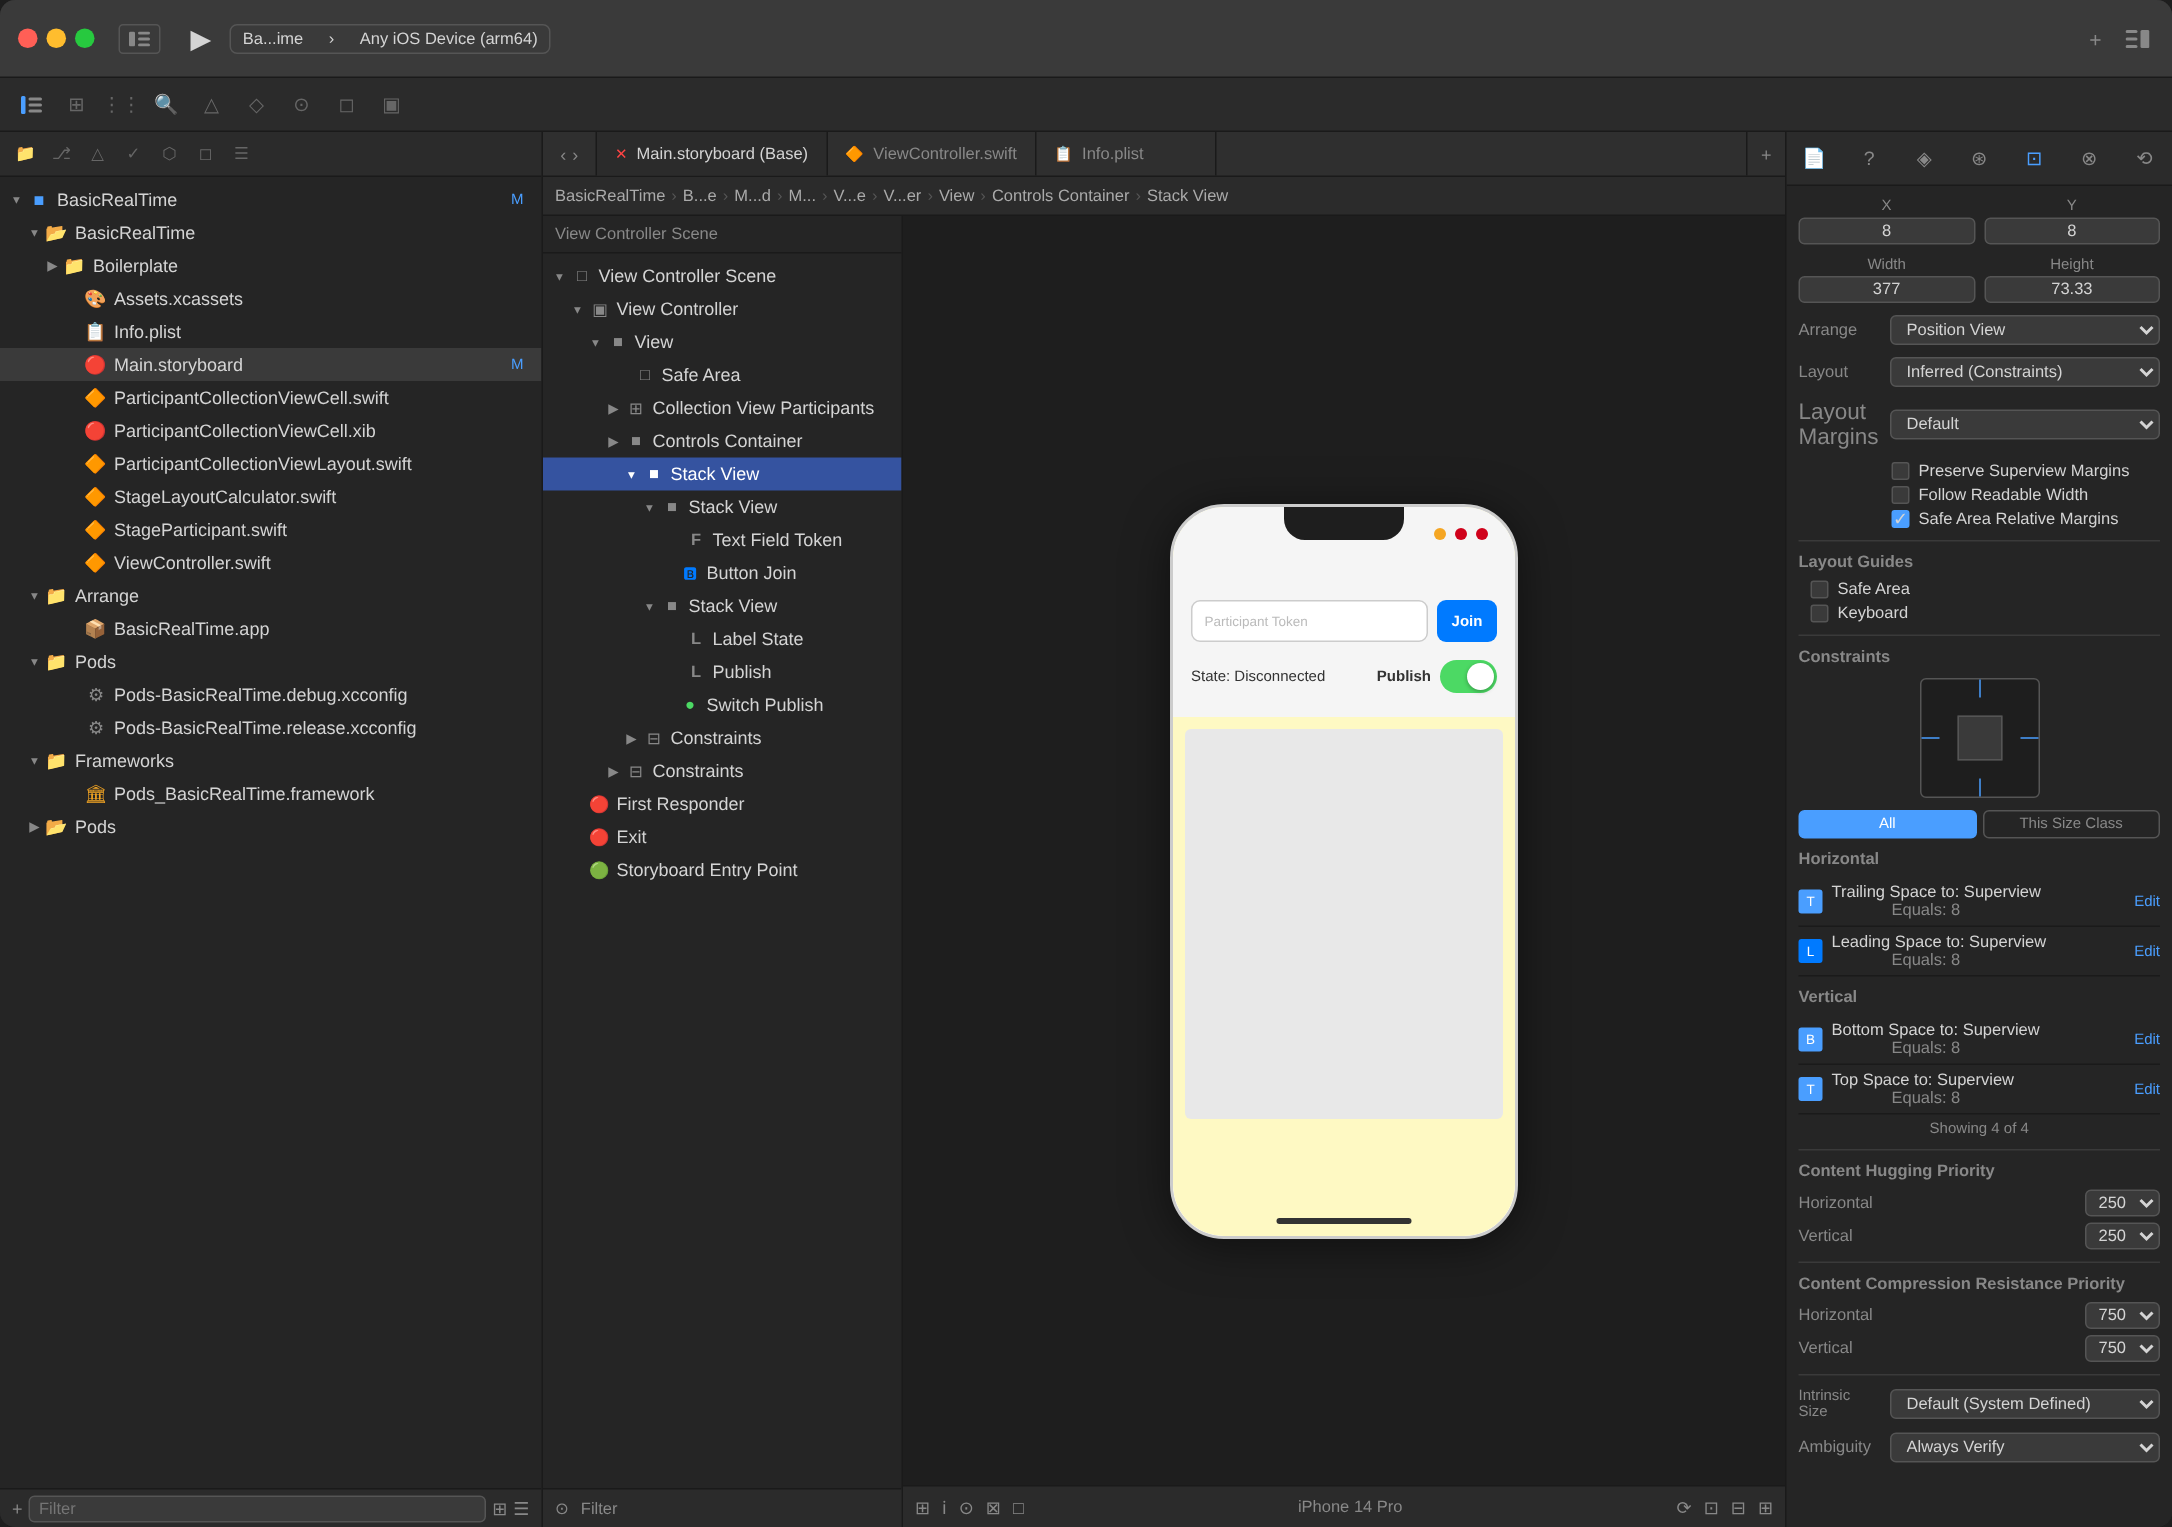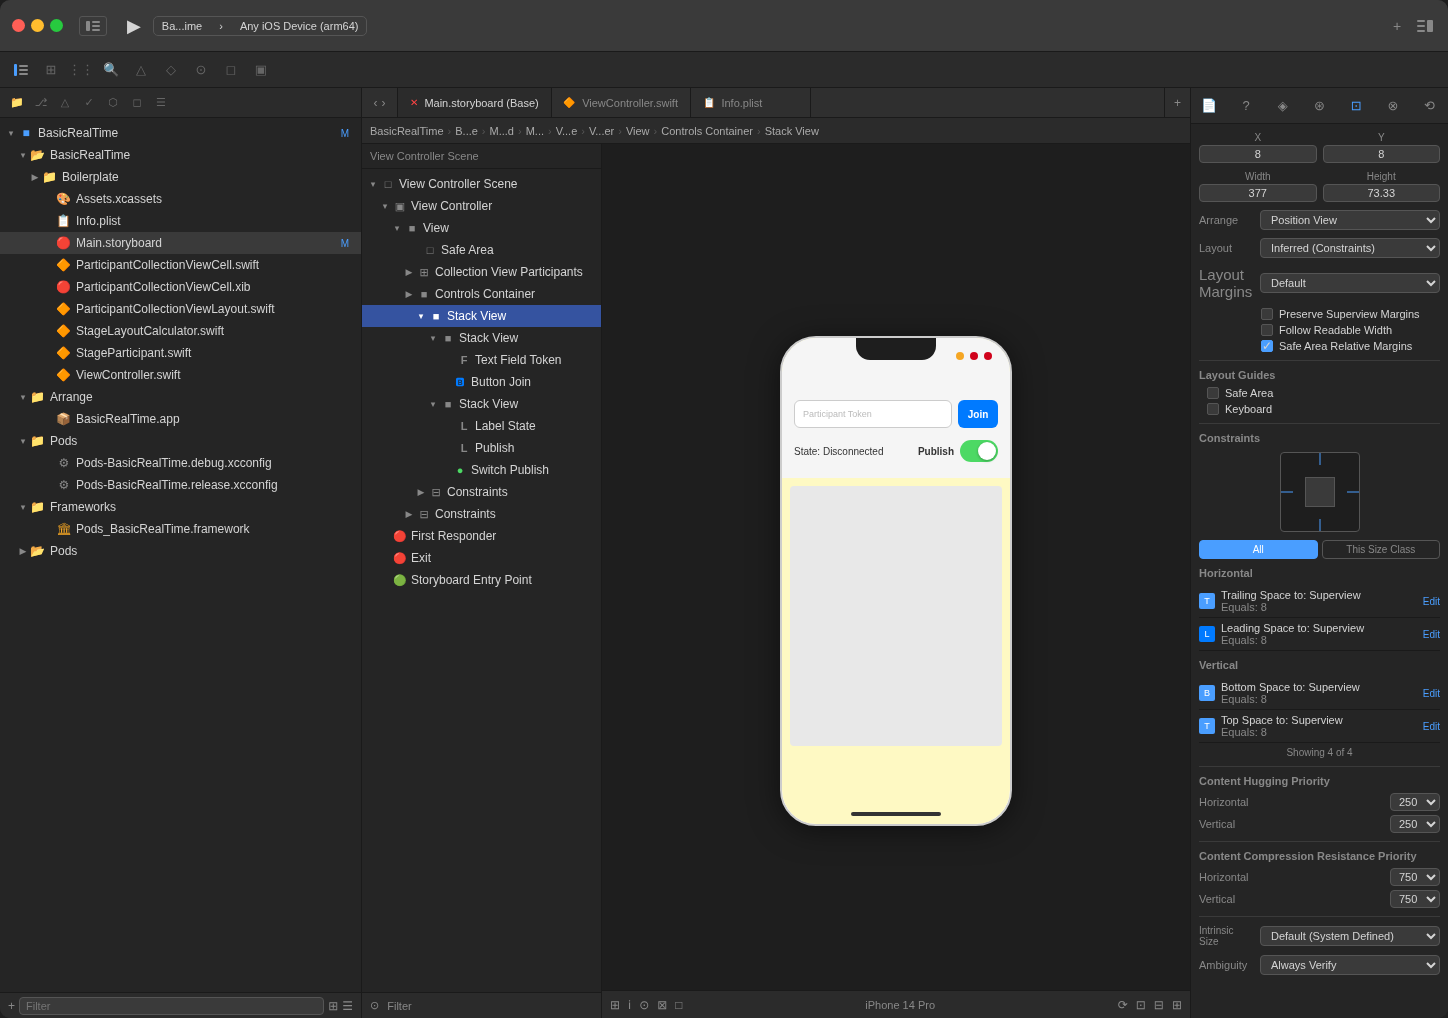--- a/index.html
+++ b/index.html
@@ -122,21 +122,21 @@
     .cl-top { width: 1px; height: 12px; top: 0; left: 50%; transform: translateX(-50%); }
     .cl-bottom { width: 1px; height: 12px; bottom: 0; left: 50%; transform: translateX(-50%); }
     .cl-left { height: 1px; width: 12px; left: 0; top: 50%; transform: translateY(-50%); }
     .cl-right { height: 1px; width: 12px; right: 0; top: 50%; transform: translateY(-50%); }
     .tabs-row { display: flex; gap: 4px; margin-bottom: 8px; }
     .size-tab { flex: 1; padding: 3px 6px; text-align: center; font-size: 10px; border: 1px solid #555; border-radius: 4px; cursor: pointer; color: #888; }
     .size-tab.active { background: #4a9eff; border-color: #4a9eff; color: #fff; }
     .constraint-item { display: flex; align-items: center; justify-content: space-between; padding: 4px 0; border-bottom: 1px solid #1a1a1a; }
     .ci-icon { width: 16px; height: 16px; background: #4a9eff; border-radius: 2px; display: inline-flex; align-items: center; justify-content: center; font-size: 9px; color: #fff; margin-right: 6px; }
     .ci-label { font-size: 11px; color: #d4d4d4; flex: 1; }
-    .ci-value { font-size: 11px; color: #888; }
+    .ci-value { font-size: 11px; color: #888; margin-left: 40px; }
     .edit-btn { font-size: 10px; color: #4a9eff; cursor: pointer; margin-left: 6px; }
     .priority-row { display: flex; align-items: center; justify-content: space-between; margin-bottom: 4px; }
     .priority-label { font-size: 11px; color: #888; }
     .priority-select { background: #3a3a3a; border: 1px solid #555; border-radius: 4px; padding: 1px 4px; color: #d4d4d4; font-size: 11px; min-width: 50px; }
     .showing-label { font-size: 10px; color: #888; text-align: center; margin: 4px 0; }
     .filter-bar { height: 26px; background: #2b2b2b; display: flex; align-items: center; padding: 0 8px; border-top: 1px solid #1a1a1a; gap: 4px; }
     .canvas-toolbar { height: 28px; background: #2b2b2b; display: flex; align-items: center; padding: 0 8px; border-top: 1px solid #1a1a1a; justify-content: space-between; }
     .device-selector { font-size: 11px; color: #888; cursor: pointer; }
     .canvas-ctrl-icon { font-size: 12px; color: #888; cursor: pointer; }
   </style>

